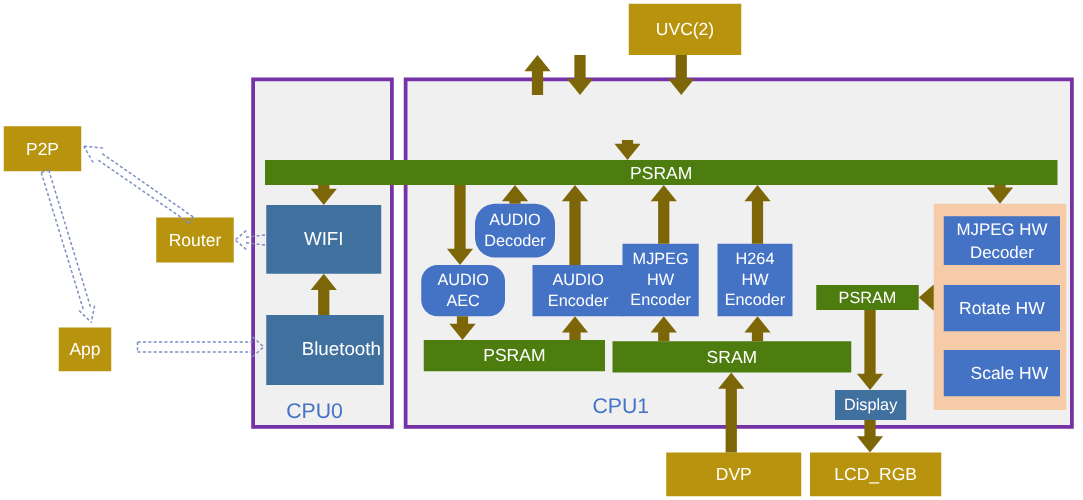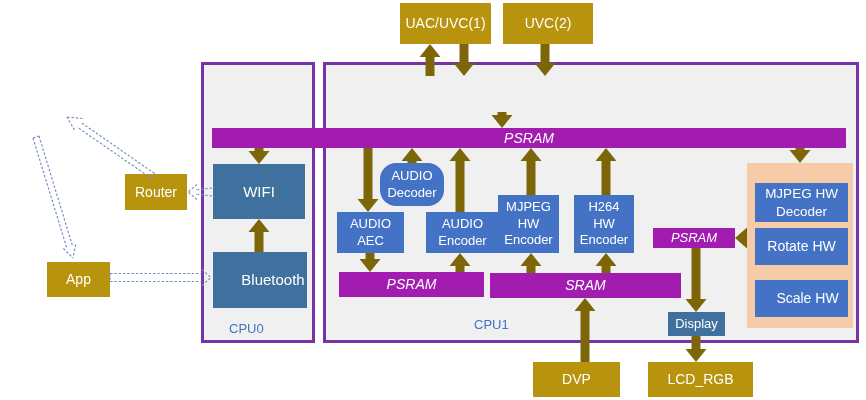--- a/index.html
+++ b/index.html
@@ -5,71 +5,71 @@
   html,body{margin:0;padding:0;background:#ffffff;}
   .canvas{
     position:relative;width:866px;height:400px;background:#ffffff;
     font-family:"Liberation Sans",sans-serif;overflow:hidden;
   }
   .container{
     position:absolute;background:#f1f0f0;border:3px solid #7633a8;
     box-sizing:border-box;
   }
   .cpu-label{
-    position:absolute;font-size:13px;color:#4472c4;line-height:11px;
+    position:absolute;font-size:17px;color:#4472c4;line-height:11px;
   }
   .box{
     position:absolute;display:flex;align-items:center;justify-content:center;
     text-align:center;color:#ffffff;box-sizing:border-box;padding:2px 3px;
     line-height:1.3;
   }
   .gold{background:#b8930d;font-size:14px;}
   .mblue{background:#40709e;font-size:15px;}
   .bblue{background:#4472c4;font-size:13px;}
-  .orange{background:#a21caf;font-size:14px;font-style:italic;}
+  .orange{background:#4d7c0f;font-size:14px;}
   .peach{position:absolute;background:#f5cba8;}
   .sm{font-size:13px;}
   svg.arrow-layer{position:absolute;left:0;top:0;pointer-events:none;}
 </style>
 </head>
 <body>
 
 <div class="canvas">
 
   <div class="container" style="left:201px;top:62px;width:114px;height:281px;">
     <span class="cpu-label" style="left:25px;bottom:6px;">CPU0</span>
   </div>
   <div class="container" style="left:323px;top:62px;width:536px;height:281px;">
     <span class="cpu-label" style="left:148px;bottom:10px;">CPU1</span>
   </div>
 
   <div class="peach" style="left:747px;top:163px;width:106px;height:165px;"></div>
 
-  <div class="box gold" style="left:400px;top:3px;width:91px;height:41px;">UAC/UVC(1)</div>
   <div class="box gold" style="left:503px;top:3px;width:90px;height:41px;">UVC(2)</div>
+  <div class="box gold" style="left:3px;top:101px;width:62px;height:36px;">P2P</div>
   <div class="box gold" style="left:125px;top:174px;width:62px;height:36px;">Router</div>
-  <div class="box gold" style="left:47px;top:262px;width:63px;height:35px;text-align:right;">App</div>
-  <div class="box gold" style="left:533px;top:362px;width:87px;height:35px;">DVP</div>
+  <div class="box gold" style="left:47px;top:262px;width:42px;height:35px;text-align:right;">App</div>
+  <div class="box gold" style="left:533px;top:362px;width:108px;height:35px;">DVP</div>
   <div class="box gold" style="left:648px;top:362px;width:105px;height:35px;">LCD_RGB</div>
 
   <div class="box mblue" style="left:213px;top:164px;width:92px;height:55px;">WIFI</div>
   <div class="box mblue" style="left:213px;top:252px;width:94px;height:56px;padding-left:29px;">Bluetooth</div>
   <div class="box mblue sm" style="left:668px;top:312px;width:57px;height:24px;">Display</div>
 
   <div class="box orange" style="left:212px;top:128px;width:634px;height:20px;">PSRAM</div>
   <div class="box orange" style="left:339px;top:272px;width:145px;height:25px;">PSRAM</div>
   <div class="box orange" style="left:490px;top:273px;width:191px;height:25px;">SRAM</div>
   <div class="box orange sm" style="left:653px;top:228px;width:82px;height:20px;">PSRAM</div>
 
   <div class="box bblue" style="left:380px;top:163px;width:64px;height:43px;border-radius:16px;">AUDIO Decoder</div>
-  <div class="box bblue" style="left:337px;top:212px;width:67px;height:41px;">AUDIO AEC</div>
+  <div class="box bblue" style="left:337px;top:212px;width:67px;height:41px;border-radius:13px;">AUDIO AEC</div>
   <div class="box bblue" style="left:426px;top:212px;width:73px;height:41px;">AUDIO Encoder</div>
   <div class="box bblue" style="left:498px;top:195px;width:61px;height:58px;">MJPEG HW Encoder</div>
   <div class="box bblue" style="left:574px;top:195px;width:60px;height:58px;">H264 HW Encoder</div>
-  <div class="box bblue" style="left:755px;top:183px;width:93px;height:39px;font-size:13.5px;">MJPEG HW Decoder</div>
+  <div class="box bblue" style="left:755px;top:173px;width:93px;height:39px;font-size:13.5px;">MJPEG HW Decoder</div>
   <div class="box bblue" style="left:755px;top:228px;width:93px;height:37px;font-size:14px;">Rotate HW</div>
   <div class="box bblue" style="left:755px;top:280px;width:93px;height:37px;font-size:14px;padding-left:15px;">Scale HW</div>
 
   <svg class="arrow-layer" width="866" height="400" viewBox="0 0 866 400">
     <g id="solid-arrows">
         <polygon points="425.5,76 434.5,76 434.5,57 440.5,57 430,44 419.5,57 425.5,57" fill="#7D6608"></polygon>
         <polygon points="459.5,44 468.5,44 468.5,63 474.5,63 464,76 453.5,63 459.5,63" fill="#7D6608"></polygon>
         <polygon points="540.5,44 549.5,44 549.5,63 555.5,63 545,76 534.5,63 540.5,63" fill="#7D6608"></polygon>
         <polygon points="497.5,112 506.5,112 506.5,115 512.5,115 502,128 491.5,115 497.5,115" fill="#7D6608"></polygon>
         <polygon points="254.5,148 263.5,148 263.5,151 269.5,151 259,164 248.5,151 254.5,151" fill="#7D6608"></polygon>

